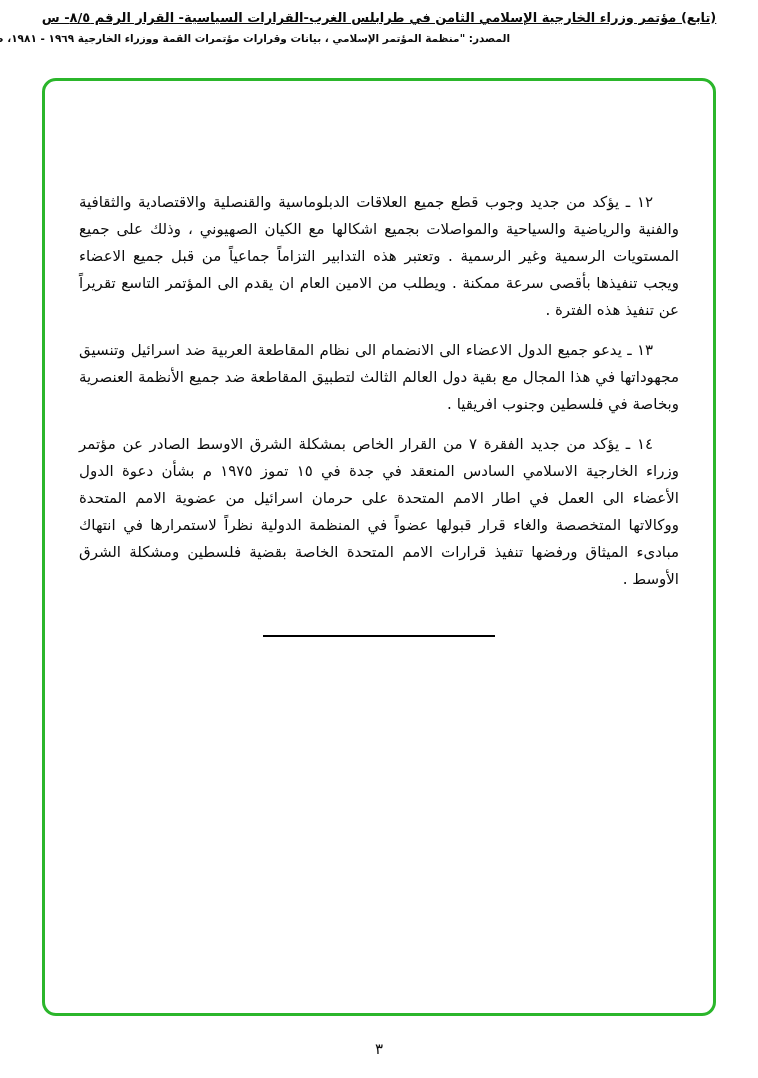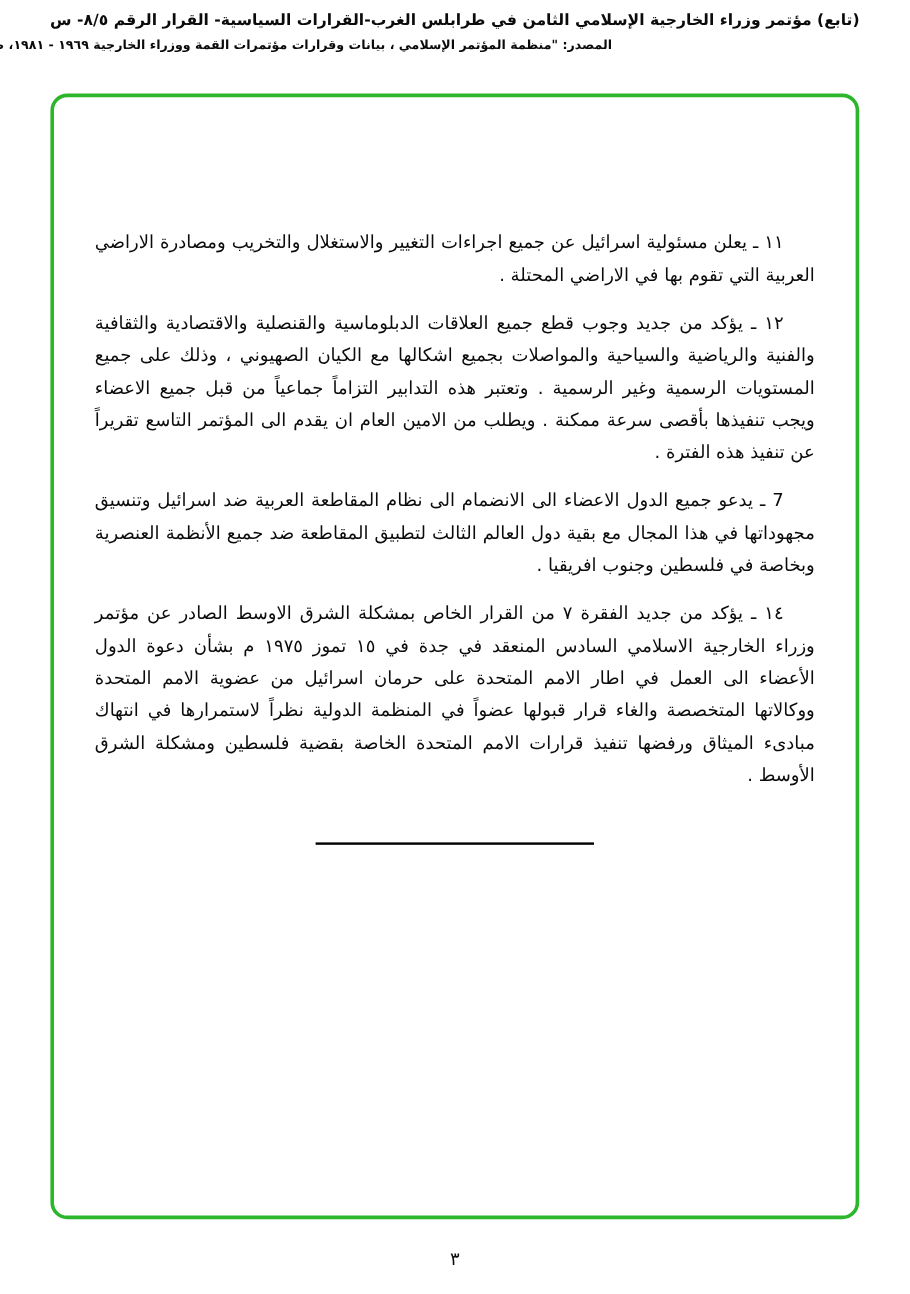--- a/index.html
+++ b/index.html
@@ -11,20 +11,21 @@
     font-family: "DejaVu Sans", sans-serif;
     color: #0b0b0b;
     overflow: hidden;
   }
   .header { position: absolute; top: 10px; left: 0; right: 0; direction: rtl; }
   .header-line1 {
     text-align: center;
     font-weight: bold;
     font-size: 13px;
     padding: 0 28px;
+    text-decoration: underline;
   }
   .header-line2 {
     margin-top: 7px;
     text-align: right;
     padding-right: 248px;
     font-weight: bold;
     font-size: 10.5px;
     white-space: nowrap;
   }
   .doc-box {
@@ -67,21 +68,20 @@
 </head>
 <body>
 
 <div class="header">
   <div class="header-line1">(تابع) مؤتمر وزراء الخارجية الإسلامي الثامن في طرابلس الغرب-القرارات السياسية- القرار الرقم ٨/٥- س</div>
   <div class="header-line2">المصدر: "منظمة المؤتمر الإسلامي ، بيانات وقرارات مؤتمرات القمة ووزراء الخارجية ١٩٦٩ - ١٩٨١، ص٢٥١- ٢٥٣"</div>
 </div>
 
 <div class="doc-box">
   <div class="doc-content">
-    <p class="para">١١ ـ يعلن مسئولية اسرائيل عن جميع اجراءات التغيير والاستغلال والتخريب ومصادرة الاراضي العربية التي تقوم بها في الاراضي المحتلة .</p>
     <p class="para">١٢ ـ يؤكد من جديد وجوب قطع جميع العلاقات الدبلوماسية والقنصلية والاقتصادية والثقافية والفنية والرياضية والسياحية والمواصلات بجميع اشكالها مع الكيان الصهيوني ، وذلك على جميع المستويات الرسمية وغير الرسمية . وتعتبر هذه التدابير التزاماً جماعياً من قبل جميع الاعضاء ويجب تنفيذها بأقصى سرعة ممكنة . ويطلب من الامين العام ان يقدم الى المؤتمر التاسع تقريراً عن تنفيذ هذه الفترة .</p>
-    <p class="para">7 ـ يدعو جميع الدول الاعضاء الى الانضمام الى نظام المقاطعة العربية ضد اسرائيل وتنسيق مجهوداتها في هذا المجال مع بقية دول العالم الثالث لتطبيق المقاطعة ضد جميع الأنظمة العنصرية وبخاصة في فلسطين وجنوب افريقيا .</p>
+    <p class="para">١٣ ـ يدعو جميع الدول الاعضاء الى الانضمام الى نظام المقاطعة العربية ضد اسرائيل وتنسيق مجهوداتها في هذا المجال مع بقية دول العالم الثالث لتطبيق المقاطعة ضد جميع الأنظمة العنصرية وبخاصة في فلسطين وجنوب افريقيا .</p>
     <p class="para">١٤ ـ يؤكد من جديد الفقرة ٧ من القرار الخاص بمشكلة الشرق الاوسط الصادر عن مؤتمر وزراء الخارجية الاسلامي السادس المنعقد في جدة في ١٥ تموز ١٩٧٥ م بشأن دعوة الدول الأعضاء الى العمل في اطار الامم المتحدة على حرمان اسرائيل من عضوية الامم المتحدة ووكالاتها المتخصصة والغاء قرار قبولها عضواً في المنظمة الدولية نظراً لاستمرارها في انتهاك مبادىء الميثاق ورفضها تنفيذ قرارات الامم المتحدة الخاصة بقضية فلسطين ومشكلة الشرق الأوسط .</p>
     <div class="divider"></div>
   </div>
 </div>
 
 <div class="page-number">٣</div>
 
 </body></html>

